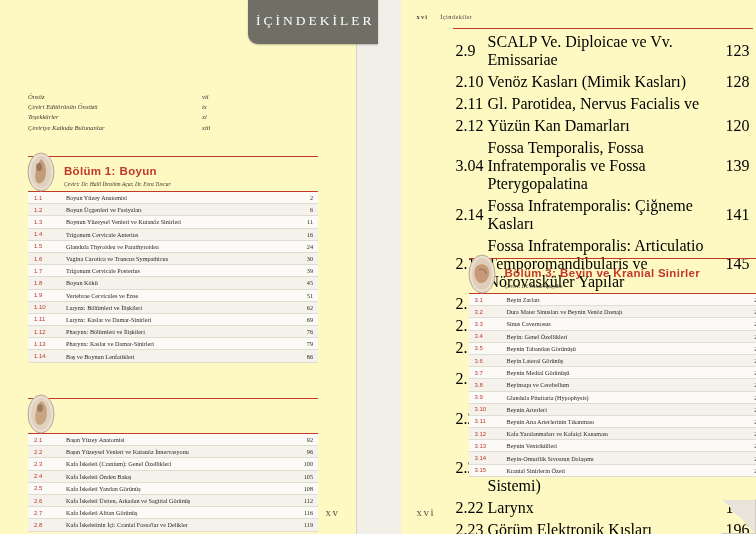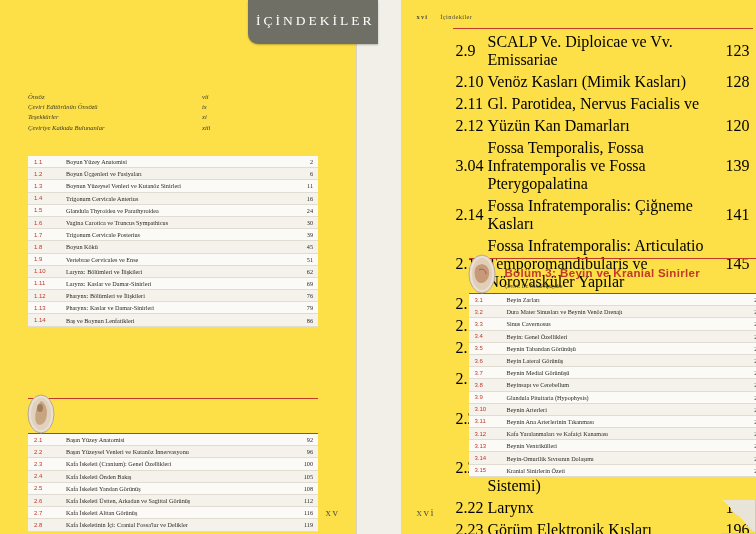--- a/index.html
+++ b/index.html
@@ -4,21 +4,21 @@
 <style>
   html,body{margin:0;padding:0;}
   body{
     width:756px;height:534px;
     background:#f2efe9;
     font-family:"Liberation Serif", serif;
     overflow:hidden;
     position:relative;
   }
   .spread{position:absolute;inset:0;display:flex;}
-  .page{position:relative;height:534px;background:#fde047;}
+  .page{position:relative;height:534px;background:#fef9c3;}
   .page.left{width:378px;border-right:1px solid #d8d3c8;}
   .page.right{width:378px;margin-left:44px;}
   .page-inner{position:absolute;inset:0;}
 
   
   .title-tab{
     position:absolute;left:248px;top:0px;width:130px;height:44px;
     background:#6f6f66;
     border-bottom-left-radius:10px;
     box-shadow:0 1px 2px rgba(0,0,0,.25);
@@ -121,20 +121,35 @@
           <div class="lbl">Teşekkürler</div>
           <div class="pg">xi</div>
         </div>
         <div class="row">
           <div class="lbl">Çeviriye Katkıda Bulunanlar</div>
           <div class="pg">xiii</div>
         </div>
       </div>
 
       <div class="sec" style="top:156px;">
+        <div class="sec-head">
+          <div class="medal">
+            <svg width="30" height="42" viewBox="0 0 30 42">
+              <ellipse cx="15" cy="21" rx="13" ry="19" fill="#e9dfd2" stroke="#b9a78f" stroke-width="1"></ellipse>
+              <ellipse cx="15" cy="21" rx="10" ry="16" fill="#d9c7ad" opacity=".55"></ellipse>
+              <path d="M15 8 C20 12 21 20 19 27 C17 33 12 34 10 30 C8 25 10 14 15 8 Z" fill="#b98e6a" opacity=".8"></path>
+              <ellipse cx="13" cy="16" rx="3" ry="4" fill="#8c6549" opacity=".7"></ellipse>
+            </svg>
+          </div>
+          <div class="txt">
+            <span class="num">Bölüm 1:</span>
+            <span class="num">Boyun</span>
+            <div class="ed">Çeviri: Dr. Halil İbrahim Açar, Dr. Esra Tuvcar</div>
+          </div>
+        </div>
         <table class="toc">
             <tbody id="tb-s1">
               <tr>
                 <td class="k">1.1</td>
                 <td class="t">Boyun Yüzey Anatomisi</td>
                 <td class="p">2</td>
               </tr>
               <tr>
                 <td class="k">1.2</td>
                 <td class="t">Boyun Üçgenleri ve Fasiyaları</td>

